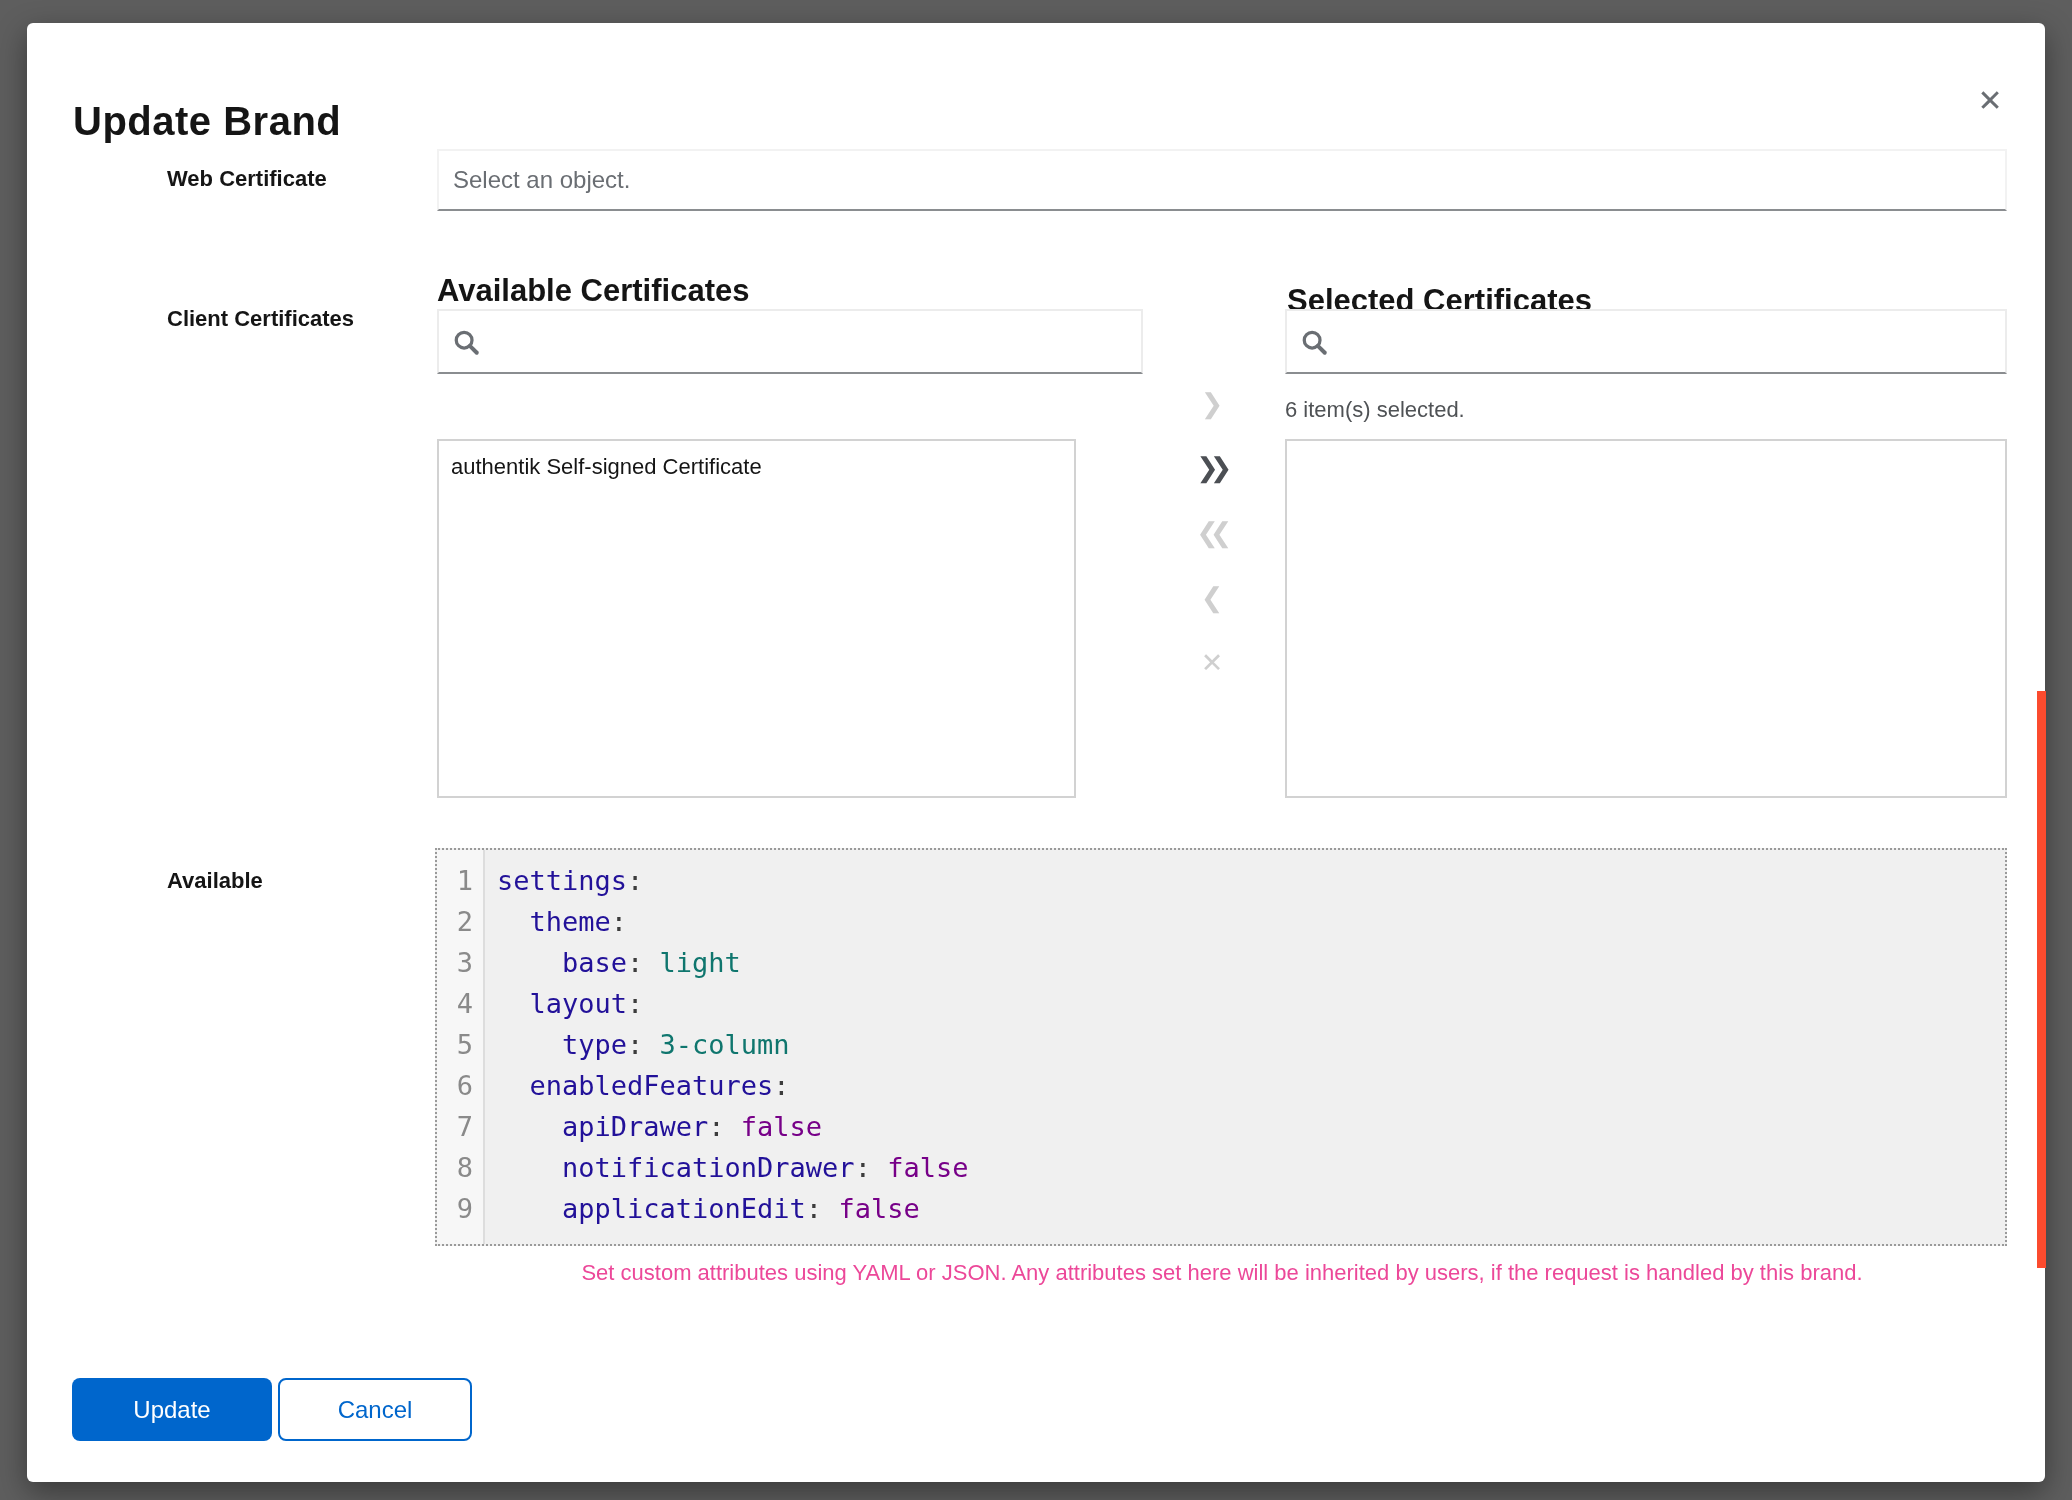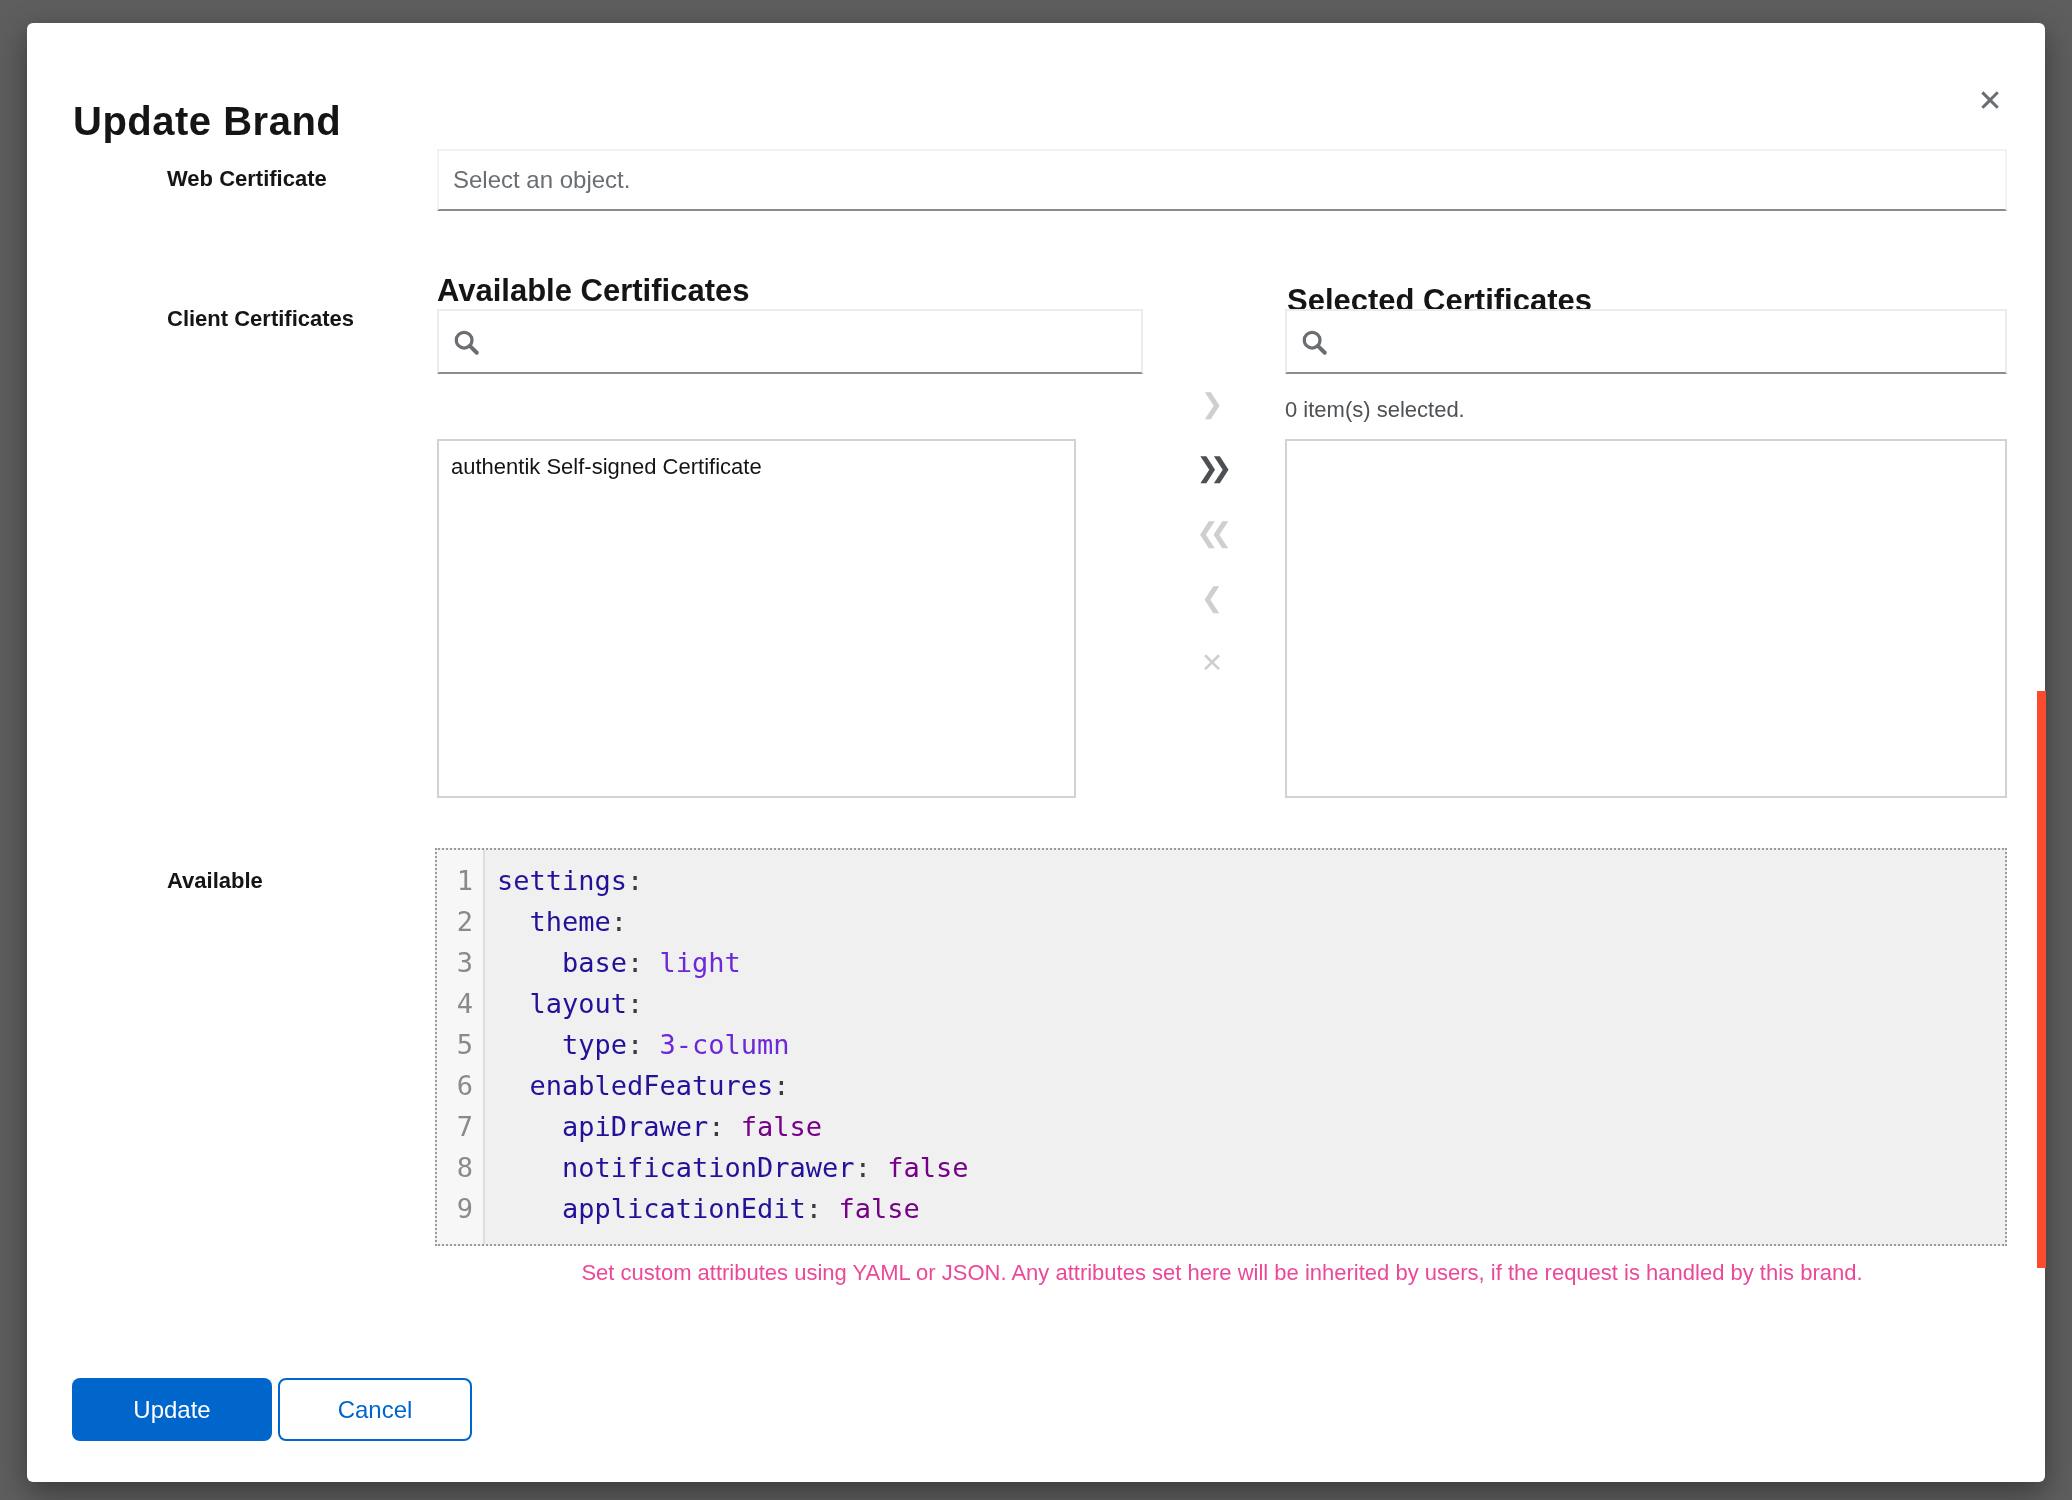--- a/index.html
+++ b/index.html
@@ -80,21 +80,21 @@
   .gutter{
     flex:0 0 48px;background:#f7f7f7;border-right:2px solid #dddddd;
     color:#8a8a8a;text-align:right;padding-right:10px;box-sizing:border-box;
     margin-top:-10px;padding-top:10px;min-height:396px;
   }
   .gutter div{height:41px;}
   .code-lines{flex:1;padding-left:12px;white-space:pre;}
   .code-lines div{height:41px;}
   .tok-key{color:var(--code-key,#221199);}
   .tok-punc{color:#3c3c3c;}
-  .tok-val{color:#6d28d9;}
+  .tok-val{color:#0f766e;}
   .tok-bool{color:var(--code-bool,#770088);}
   .help-text{
     position:absolute;left:410px;top:1237px;width:1570px;
     font-size:22px;color:#ec4899;text-align:center;
   }
   
   .btn{
     position:absolute;top:1355px;height:63px;border-radius:8px;
     font-size:24px;font-family:"Liberation Sans",sans-serif;cursor:pointer;
     display:flex;align-items:center;justify-content:center;box-sizing:border-box;
@@ -140,21 +140,21 @@
   </div>
 
   <div class="search-box" style="left:1258px;width:722px;">
     <svg width="30" height="30" viewBox="0 0 24 24">
       <circle cx="10.5" cy="10.5" r="6.3" fill="none" stroke="#6a6e73" stroke-width="2.6"></circle>
       <line x1="15.1" y1="15.1" x2="20.6" y2="20.6" stroke="#6a6e73" stroke-width="3.2" stroke-linecap="round"></line>
     </svg>
     <input type="text" style="">
   </div>
 
-  <div class="status-text">0 item(s) selected.</div>
+  <div class="status-text">6 item(s) selected.</div>
 
   <ul class="list-pane" style="left:410px;width:639px;" id="available-list">
       <li>authentik Self-signed Certificate</li>
     </ul>
   <ul class="list-pane" style="left:1258px;width:722px;" id="selected-list"></ul>
 
   <div class="transfer-col" id="transfer-col">
       <div class="transfer-btn" style="top: 0px;">
         <span>❯</span>
       </div>

